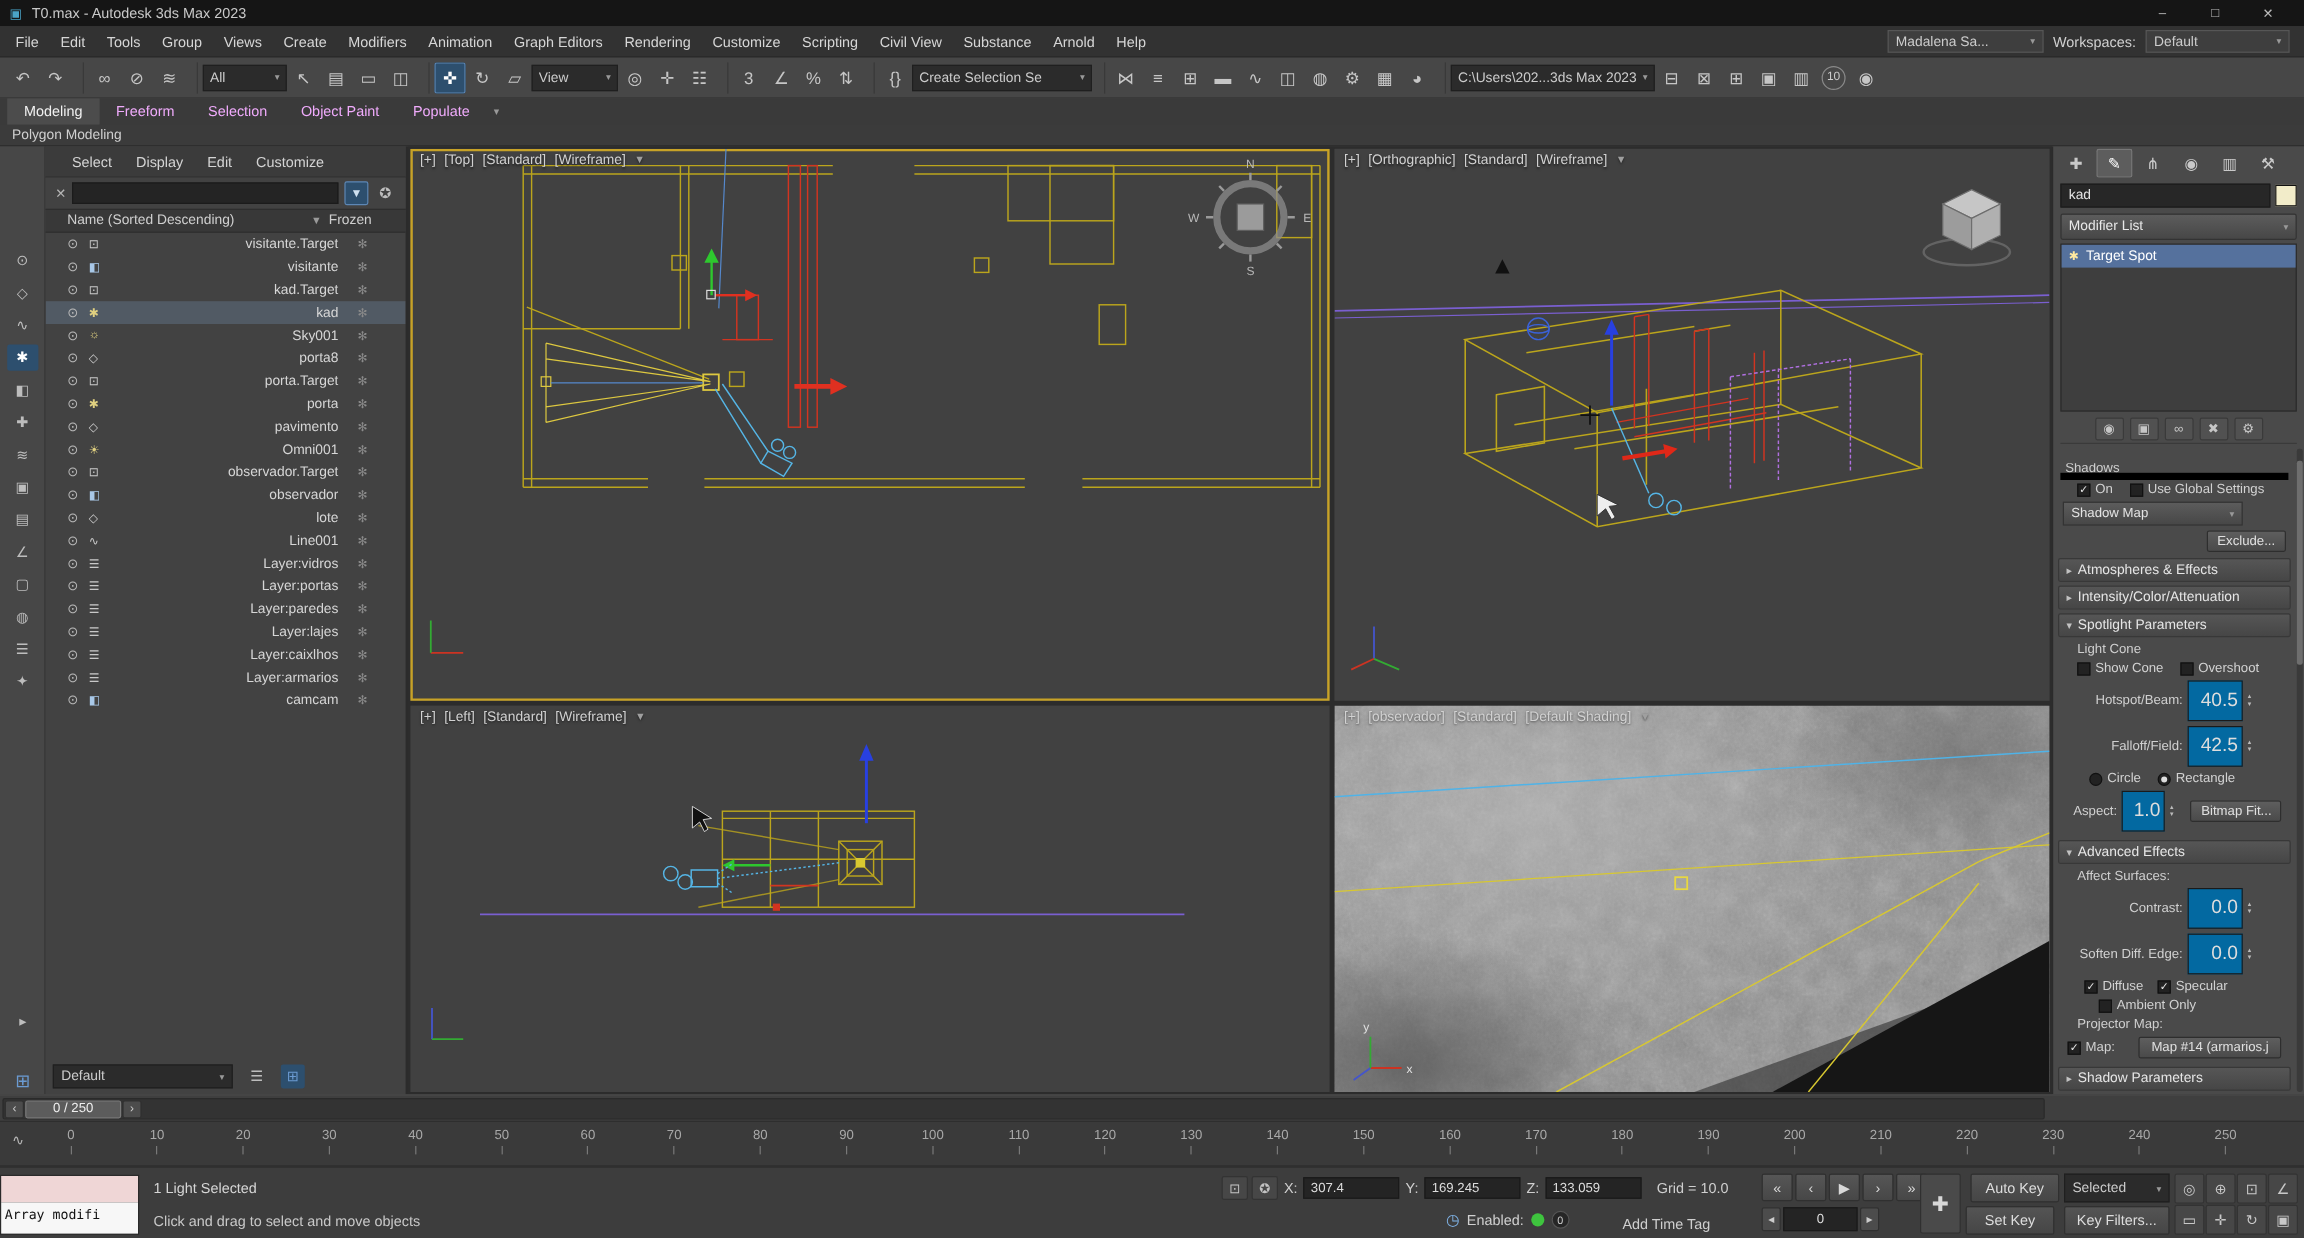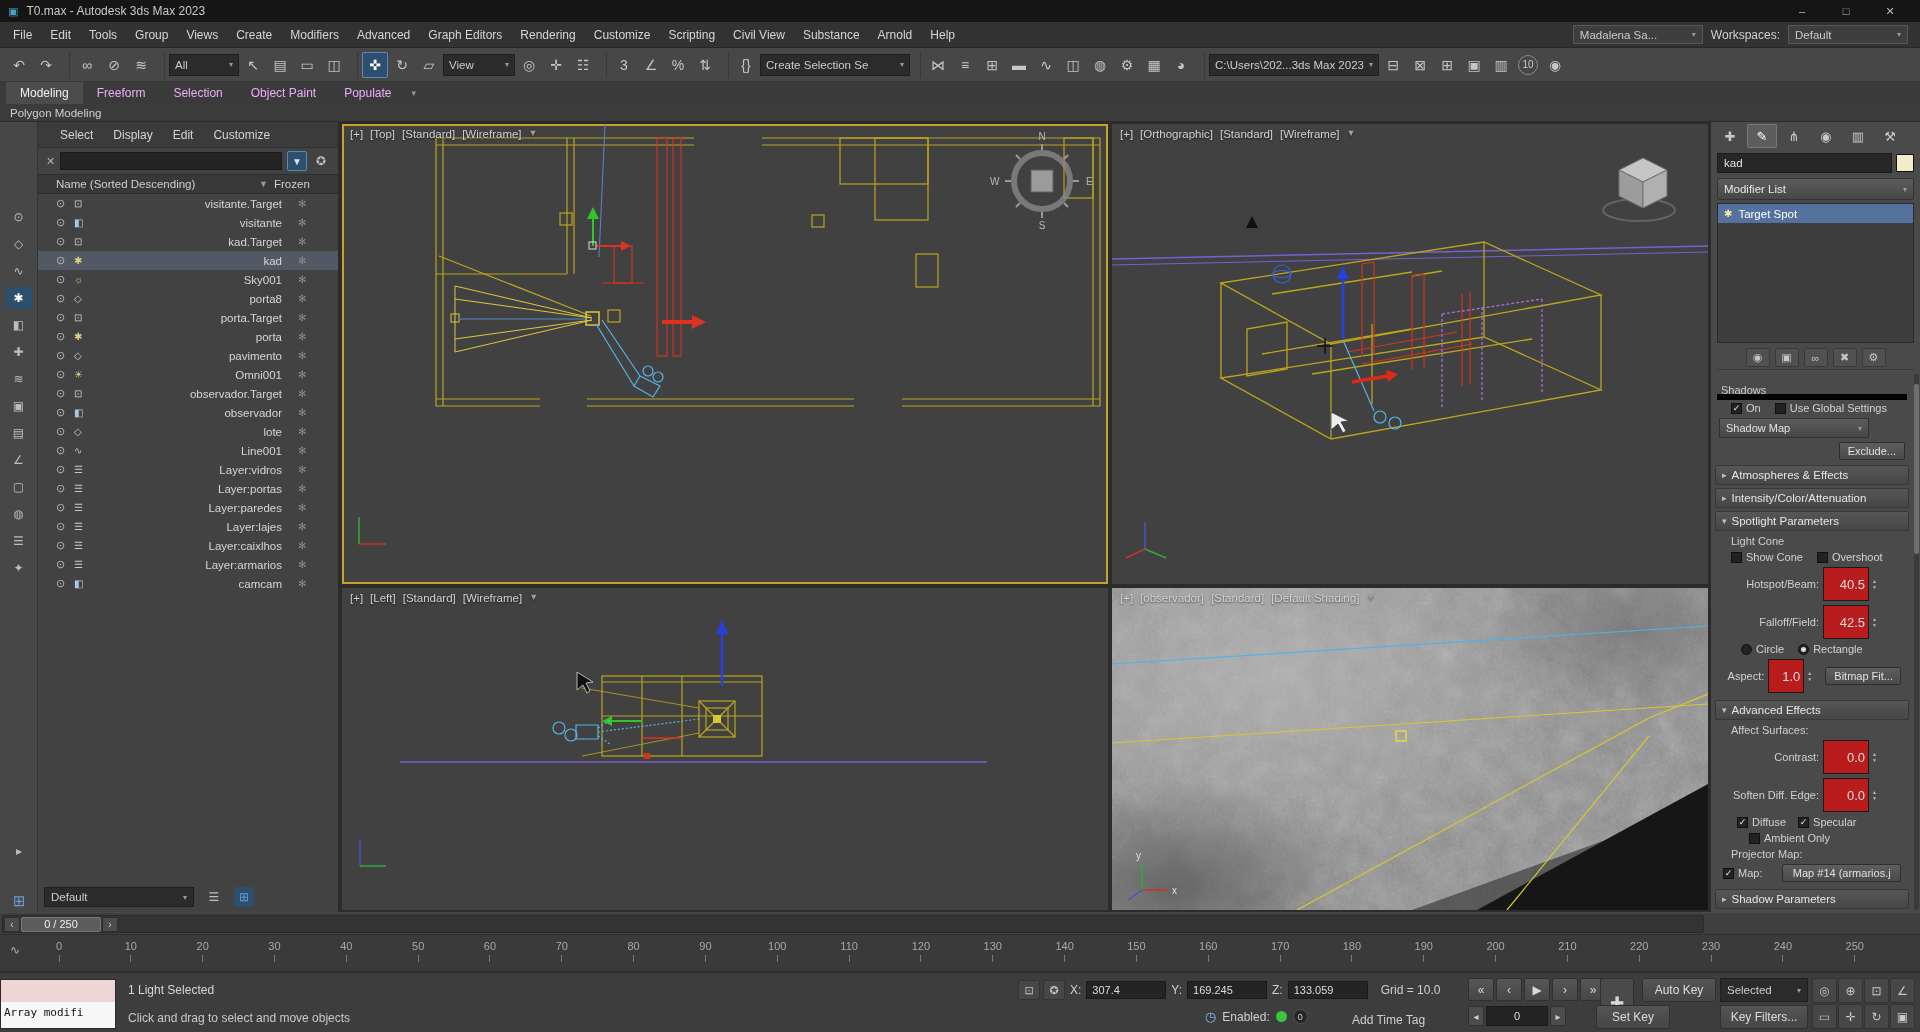--- a/index.html
+++ b/index.html
@@ -94,21 +94,21 @@
 .shadow-clip span{display:block;margin-top:-2px;color:#cfcfcf;font-size:11px;padding-left:4px;}
 .prow{display:flex;align-items:center;gap:4px;padding:2px 8px;}
 .prow.right{justify-content:flex-end;}
 .plabel{width:96px;text-align:right;color:#d0d0d0;font-size:11px;}
 .plain{color:#cfcfcf;font-size:11px;}
 .cb{width:11px;height:11px;background:#222;border:1px solid #111;display:inline-flex;align-items:center;justify-content:center;font-size:9px;color:#e8e8e8;flex:none;}
 .cbl{color:#d2d2d2;font-size:11px;}
 .rb{width:11px;height:11px;border-radius:50%;background:#222;border:1px solid #111;position:relative;flex:none;}
 .rb.sel::after{content:"";position:absolute;inset:2px;background:#ddd;border-radius:50%;}
 .spin{display:flex;align-items:stretch;}
-.spinval{width:46px;height:16px;background:#b91c1c;border:1px solid #1a1a1a;color:#ddd;font-size:13px;display:flex;align-items:center;justify-content:flex-end;padding:16px 3px;}
+.spinval{width:46px;height:16px;background:#0369a1;border:1px solid #1a1a1a;color:#ddd;font-size:16px;display:flex;align-items:center;justify-content:flex-end;padding:16px 3px;}
 .sarr{width:11px;display:flex;flex-direction:column;justify-content:center;}
 .sarr span{font-size:5px;line-height:6px;color:#bbb;text-align:center;}
 .btn{background:linear-gradient(#5e5e5e,#4a4a4a);border:1px solid #2e2e2e;border-radius:2px;color:#e0e0e0;font-size:11px;padding:2px 8px;white-space:nowrap;overflow:hidden;margin-left:16px;}
 .cp-dd{margin:2px 8px;width:150px;height:20px;background:linear-gradient(#5c5c5c,#474747);border:1px solid #333;display:flex;align-items:center;padding:0 6px;color:#e4e4e4;font-size:11px;}
 .rollout{margin:3px 4px;}
 .rhead{height:20px;background:linear-gradient(#565656,#464646);border:1px solid #383838;border-radius:2px;display:flex;align-items:center;gap:5px;padding:0 6px;color:#e6e6e6;font-size:11.5px;}
 .rarr{font-size:9px;color:#c2c2c2;}
 .rbody{padding:2px 0;}
 
 #timeslider{position:absolute;left:0;top:912px;width:1920px;height:22px;background:#3f3f3f;border-top:1px solid #4a4a4a;}
@@ -140,21 +140,21 @@
 .cnt{width:15px;height:15px;border-radius:50%;background:#262626;border:1px solid #555;display:flex;align-items:center;justify-content:center;font-size:9px;color:#ccc;}
 .timetag{position:absolute;left:1352px;top:40px;color:#cfcfcf;}
 #transport{position:absolute;left:1468px;top:5px;display:flex;gap:2px;}
 .pbtn{width:26px;height:23px;background:linear-gradient(#565656,#474747);border:1px solid #303030;border-radius:2px;display:flex;align-items:center;justify-content:center;color:#d8d8d8;font-size:12px;}
 .framespin{position:absolute;left:1468px;top:33px;display:flex;gap:2px;align-items:center;}
 .fsbtn{width:16px;height:20px;background:#4c4c4c;border:1px solid #303030;border-radius:2px;display:flex;align-items:center;justify-content:center;color:#ccc;font-size:10px;}
 .fsval{width:62px;height:20px;background:#242424;border:1px solid #1a1a1a;color:#ddd;display:flex;align-items:center;justify-content:center;font-size:11px;}
 .createkey{position:absolute;left:1600px;top:5px;width:34px;height:50px;background:#4a4a4a;border:1px solid #303030;border-radius:2px;display:flex;align-items:center;justify-content:center;color:#d8d8d8;font-size:17px;}
 .sbtn{position:absolute;width:74px;height:24px;background:linear-gradient(#545454,#464646);border:1px solid #303030;border-radius:2px;color:#ddd;font-size:12px;display:flex;align-items:center;justify-content:center;}
 #autokey{left:1642px;top:5px;}
-#setkey{left:1596px;top:32px;}
+#setkey{left:1638px;top:32px;}
 .seldd{position:absolute;left:1720px;top:5px;width:88px;height:24px;background:#2b2b2b;border:1px solid #1f1f1f;display:flex;align-items:center;padding:0 6px;color:#ccc;font-size:11.5px;}
 #keyfilters{left:1720px;top:32px;width:88px;}
 #nav-icons{position:absolute;left:1812px;top:5px;display:grid;grid-template-columns:repeat(4,25px);grid-auto-rows:25px;gap:1px;}
 .nbtn{background:#474747;border:1px solid #333;border-radius:2px;display:flex;align-items:center;justify-content:center;color:#c8c8c8;font-size:12px;}
 </style>
 </head>
 <body>
 
 <div id="app">
 
@@ -170,21 +170,21 @@
 
   <div id="menubar">
     <div id="menu-items" style="display:flex;">
         <div class="menu-item">File</div>
         <div class="menu-item">Edit</div>
         <div class="menu-item">Tools</div>
         <div class="menu-item">Group</div>
         <div class="menu-item">Views</div>
         <div class="menu-item">Create</div>
         <div class="menu-item">Modifiers</div>
-        <div class="menu-item">Advanced</div>
+        <div class="menu-item">Animation</div>
         <div class="menu-item">Graph Editors</div>
         <div class="menu-item">Rendering</div>
         <div class="menu-item">Customize</div>
         <div class="menu-item">Scripting</div>
         <div class="menu-item">Civil View</div>
         <div class="menu-item">Substance</div>
         <div class="menu-item">Arnold</div>
         <div class="menu-item">Help</div>
       </div>
     <div class="mright">

